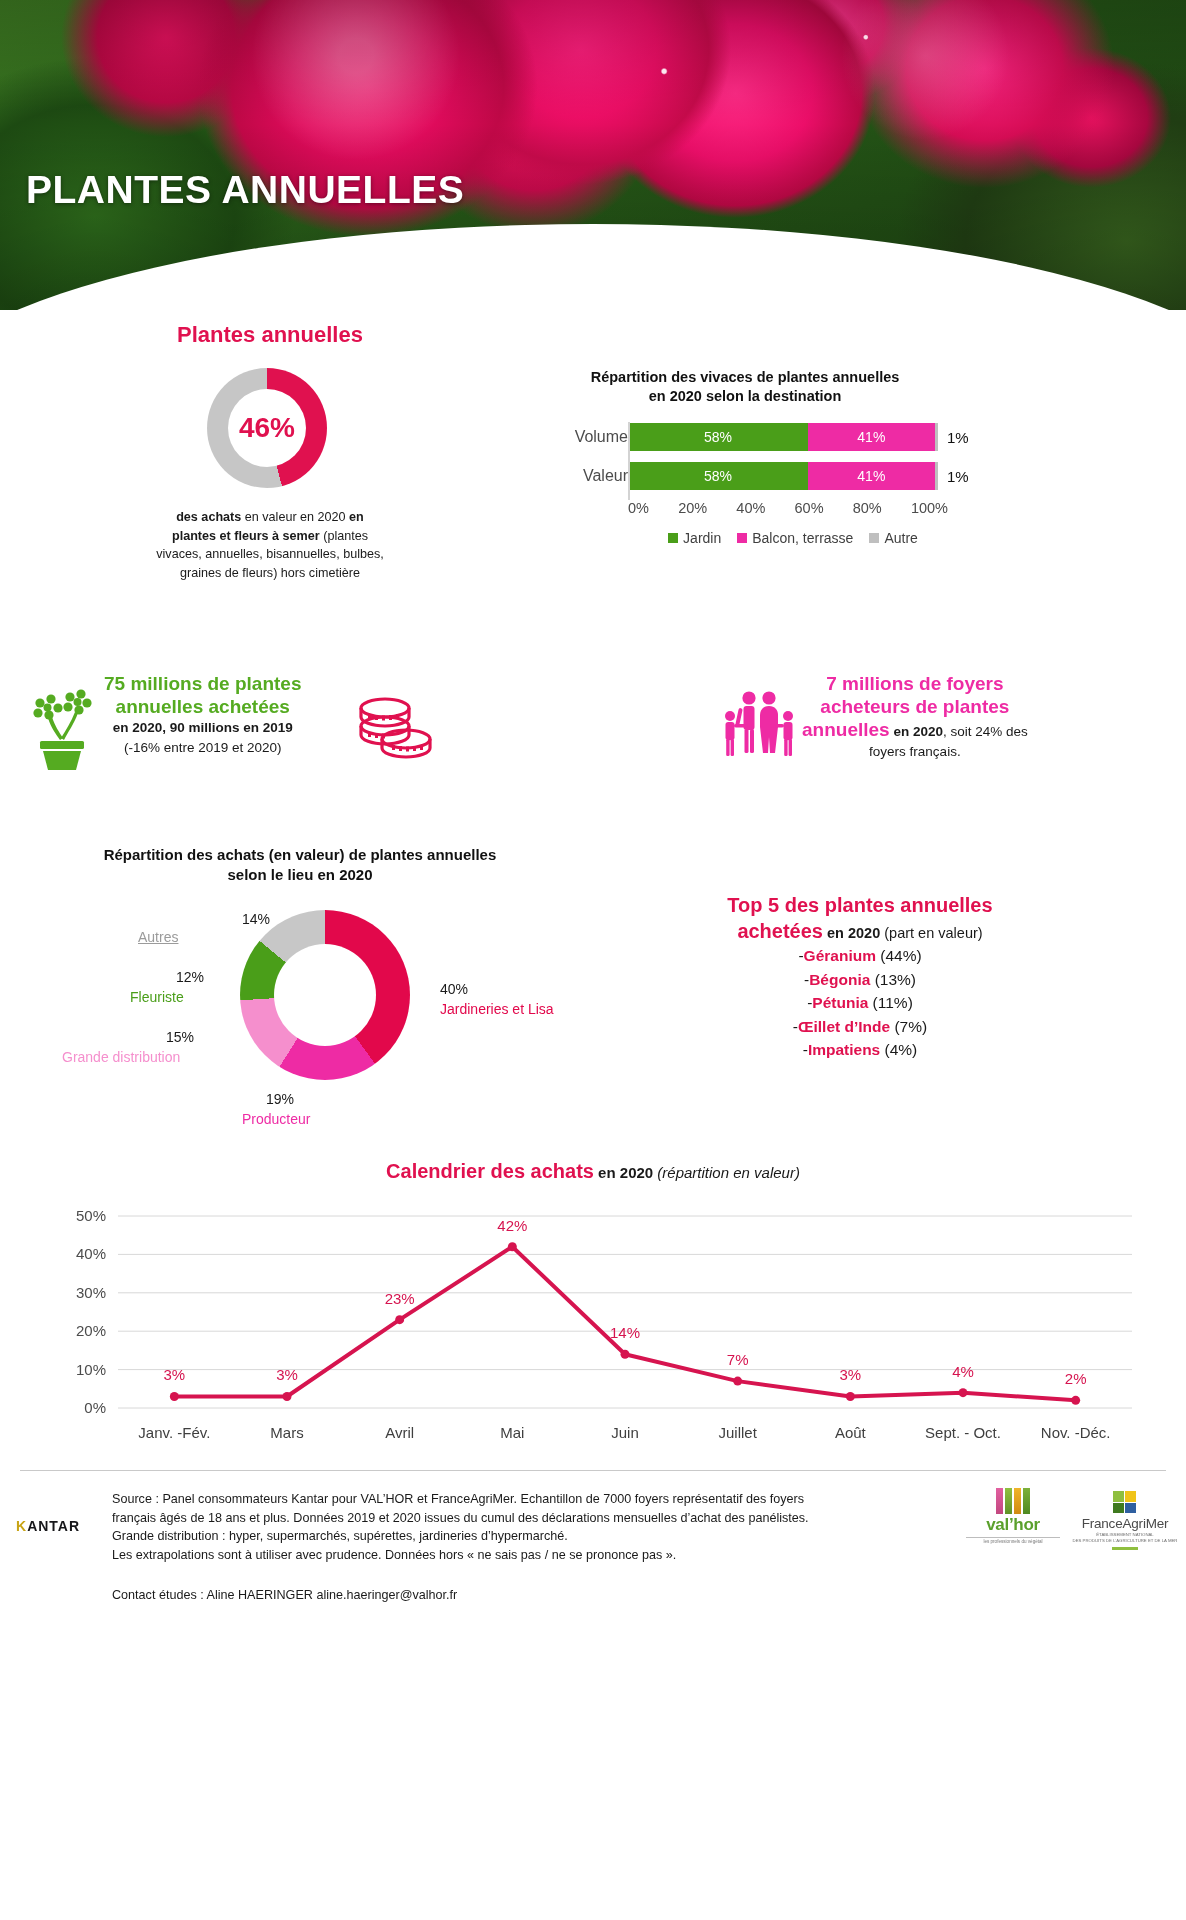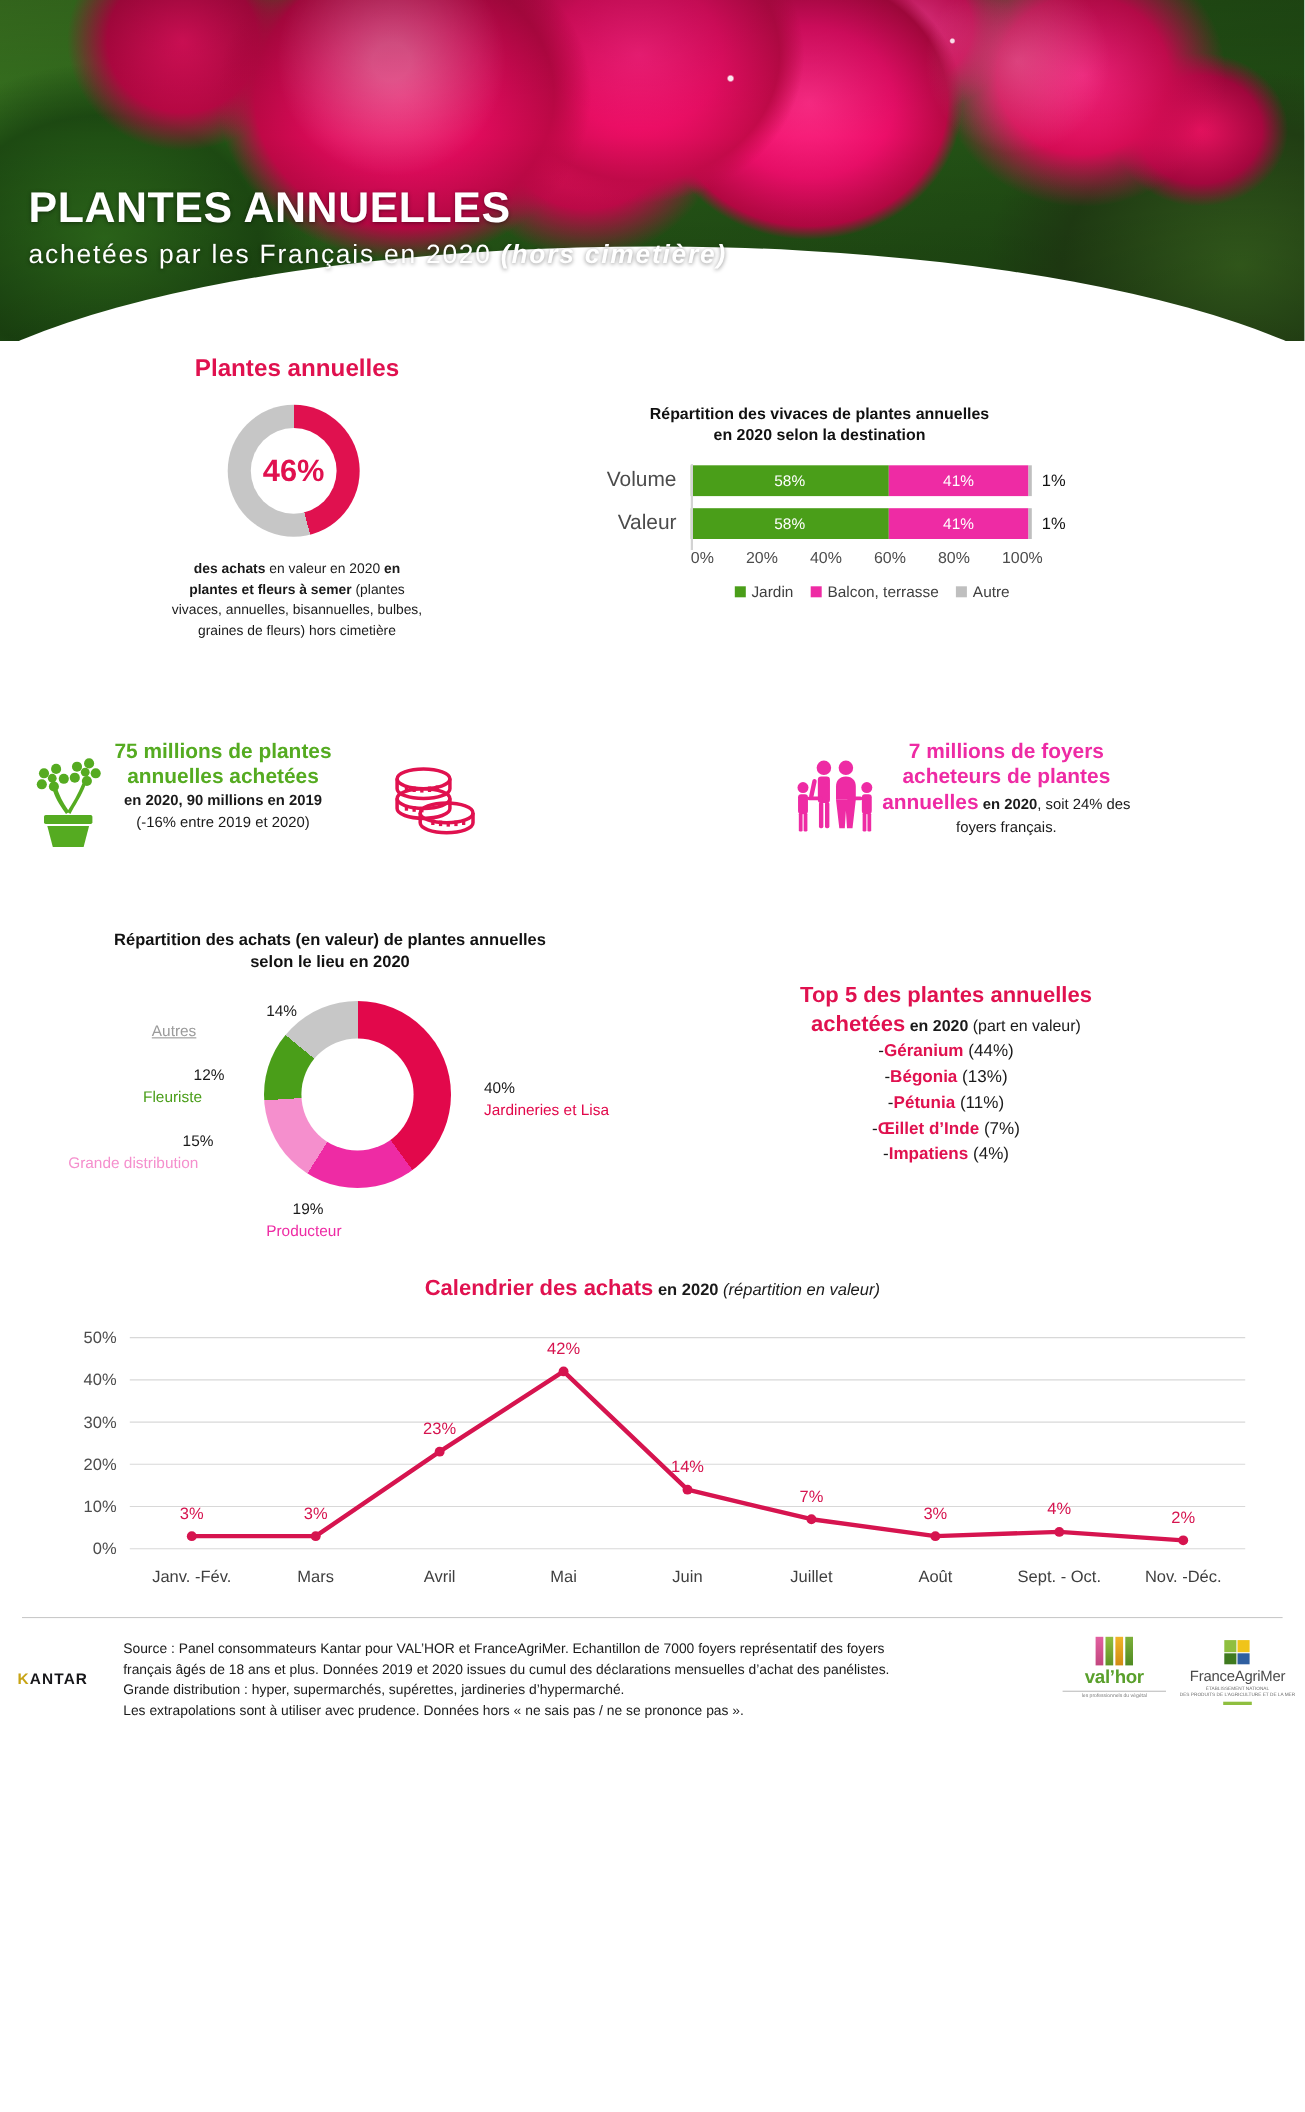--- a/index.html
+++ b/index.html
@@ -111,22 +111,22 @@
 
   
   .bars-block { position: absolute; left: 510px; top: 58px; width: 560px; }
   .bars-title {
     width: 430px; margin-left: 20px;
     text-align: center; font-size: 14.5px; font-weight: 700; color: #111; line-height: 1.32;
   }
   .bars-area { position: relative; margin-top: 16px; height: 118px; }
   .bar-row { display: flex; align-items: center; height: 30px; margin-bottom: 9px; }
   .bar-label {
-    width: 118px; text-align: right; padding-right: 13px;
-    font-size: 19px; color: #4c4c4c;
+    width: 118px; text-align: right; 
+    font-size: 16px; color: #4c4c4c;
   }
   .bar-axis-line { width: 2px; height: 78px; background: #d3d3d3; position: absolute; left: 118px; top: 0; }
   .bar-track { display: flex; height: 28px; width: 310px; }
   .seg { display: flex; align-items: center; justify-content: center; font-size: 14px; color: #fff; font-weight: 400; }
   .seg.jardin { background: #4a9e19; }
   .seg.balcon { background: #ee2ba4; }
   .seg.autre  { background: #bfbfbf; }
   .bar-out { margin-left: 9px; font-size: 15px; color: #111; }
 
   .axis-ticks {
@@ -222,21 +222,20 @@
 </head>
 <body>
 
 <div class="page">
 
   <div class="hero">
     <div class="hero-photo"></div>
     <div class="hero-mask"></div>
     <div class="hero-text">
       <div class="hero-title">PLANTES ANNUELLES</div>
-      <div class="hero-sub"><span>achetées par les Français en 2020 </span><span class="ital">(hors cimetière)</span></div>
     </div>
   </div>
 
   <div class="sec1">
 
     <div class="s1-title">Plantes annuelles</div>
 
     <div class="donut1-wrap">
       <div class="donut1" id="donut1" style="background: conic-gradient(rgb(224, 17, 79) 0turn, rgb(224, 17, 79) 0.46turn, rgb(198, 198, 198) 0.46turn, rgb(198, 198, 198) 1turn);"></div>
       <div class="donut1-hole">
@@ -509,20 +508,21 @@
 
     <div class="kantar-logo"><span class="kbar">K</span><span>ANTAR</span></div>
 
     <div class="src-text">
       <div>Source : Panel consommateurs Kantar pour VAL’HOR et FranceAgriMer. Echantillon de 7000 foyers représentatif des foyers</div>
       <div>français âgés de 18 ans et plus. Données 2019 et 2020 issues du cumul des déclarations mensuelles d’achat des panélistes.</div>
       <div>Grande distribution : hyper, supermarchés, supérettes, jardineries d’hypermarché.</div>
       <div>Les extrapolations sont à utiliser avec prudence. Données hors « ne sais pas / ne se prononce pas ».</div>
     </div>
 
+    <div class="contact-text">Contact études : Aline HAERINGER aline.haeringer@valhor.fr</div>
 
     <div class="logos">
       <div class="valhor">
         <div class="valhor-bars">
           <i class="vb" style="background:linear-gradient(#e25fa0,#c2477f)"></i>
           <i class="vb" style="background:linear-gradient(#8fbf3f,#5f9427)"></i>
           <i class="vb" style="background:linear-gradient(#f0b429,#d18b12)"></i>
           <i class="vb" style="background:linear-gradient(#7db03a,#4f8a22)"></i>
         </div>
         <div class="valhor-name">val’hor</div>

